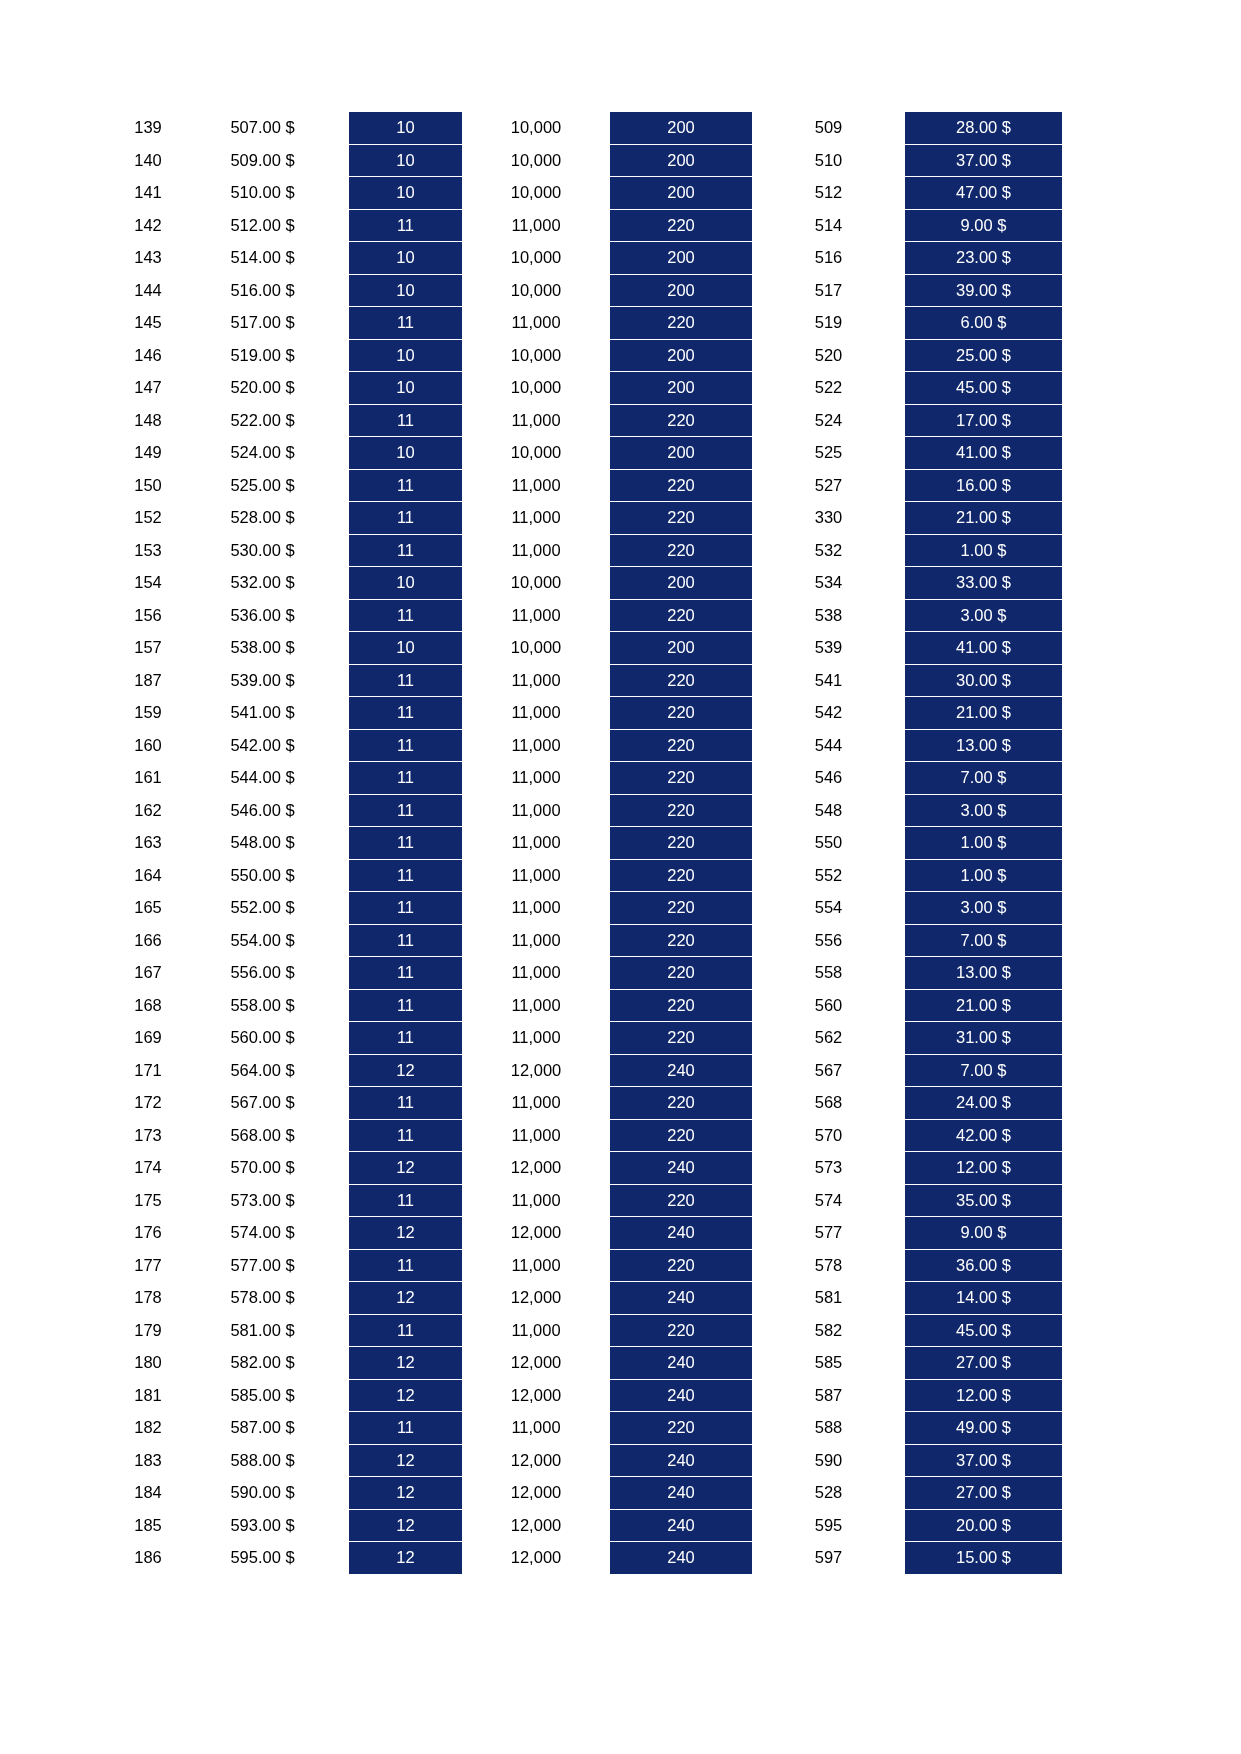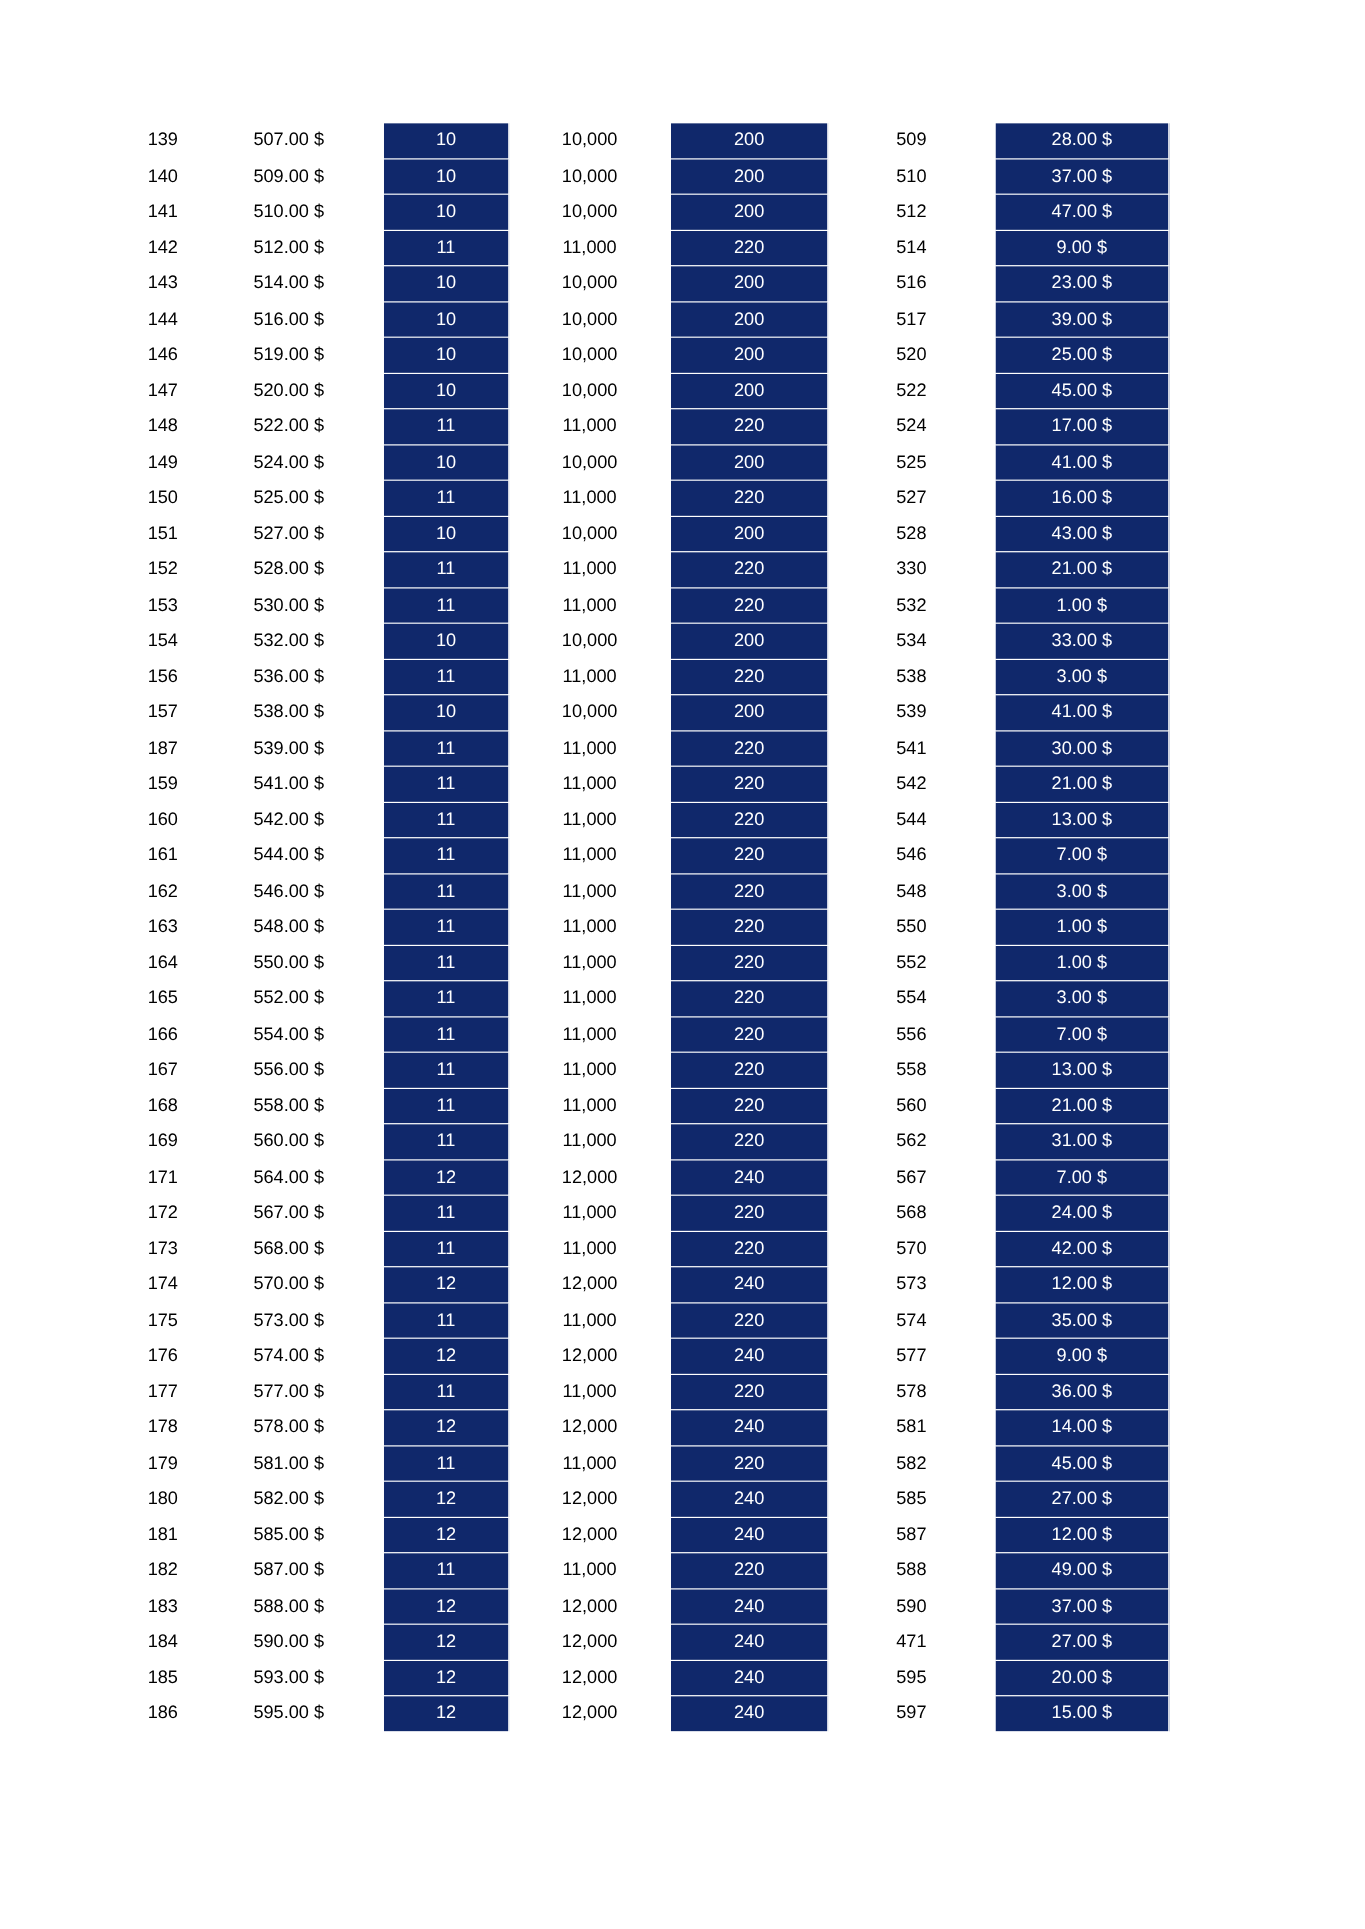--- a/index.html
+++ b/index.html
@@ -132,20 +132,29 @@
           <tr>
             <td class="idx">144</td>
             <td class="light">516.00 $</td>
             <td class="dark">10</td>
             <td class="light">10,000</td>
             <td class="dark">200</td>
             <td class="light">517</td>
             <td class="dark">39.00 $</td>
           </tr>
           <tr>
+            <td class="idx">145</td>
+            <td class="light">517.00 $</td>
+            <td class="dark">11</td>
+            <td class="light">11,000</td>
+            <td class="dark">220</td>
+            <td class="light">519</td>
+            <td class="dark">6.00 $</td>
+          </tr>
+          <tr>
             <td class="idx">146</td>
             <td class="light">519.00 $</td>
             <td class="dark">10</td>
             <td class="light">10,000</td>
             <td class="dark">200</td>
             <td class="light">520</td>
             <td class="dark">25.00 $</td>
           </tr>
           <tr>
             <td class="idx">147</td>
@@ -177,29 +186,20 @@
           <tr>
             <td class="idx">150</td>
             <td class="light">525.00 $</td>
             <td class="dark">11</td>
             <td class="light">11,000</td>
             <td class="dark">220</td>
             <td class="light">527</td>
             <td class="dark">16.00 $</td>
           </tr>
           <tr>
-            <td class="idx">151</td>
-            <td class="light">527.00 $</td>
-            <td class="dark">10</td>
-            <td class="light">10,000</td>
-            <td class="dark">200</td>
-            <td class="light">528</td>
-            <td class="dark">43.00 $</td>
-          </tr>
-          <tr>
             <td class="idx">152</td>
             <td class="light">528.00 $</td>
             <td class="dark">11</td>
             <td class="light">11,000</td>
             <td class="dark">220</td>
             <td class="light">330</td>
             <td class="dark">21.00 $</td>
           </tr>
           <tr>
             <td class="idx">153</td>
@@ -461,21 +461,21 @@
             <td class="dark">240</td>
             <td class="light">590</td>
             <td class="dark">37.00 $</td>
           </tr>
           <tr>
             <td class="idx">184</td>
             <td class="light">590.00 $</td>
             <td class="dark">12</td>
             <td class="light">12,000</td>
             <td class="dark">240</td>
-            <td class="light">471</td>
+            <td class="light">528</td>
             <td class="dark">27.00 $</td>
           </tr>
           <tr>
             <td class="idx">185</td>
             <td class="light">593.00 $</td>
             <td class="dark">12</td>
             <td class="light">12,000</td>
             <td class="dark">240</td>
             <td class="light">595</td>
             <td class="dark">20.00 $</td>

